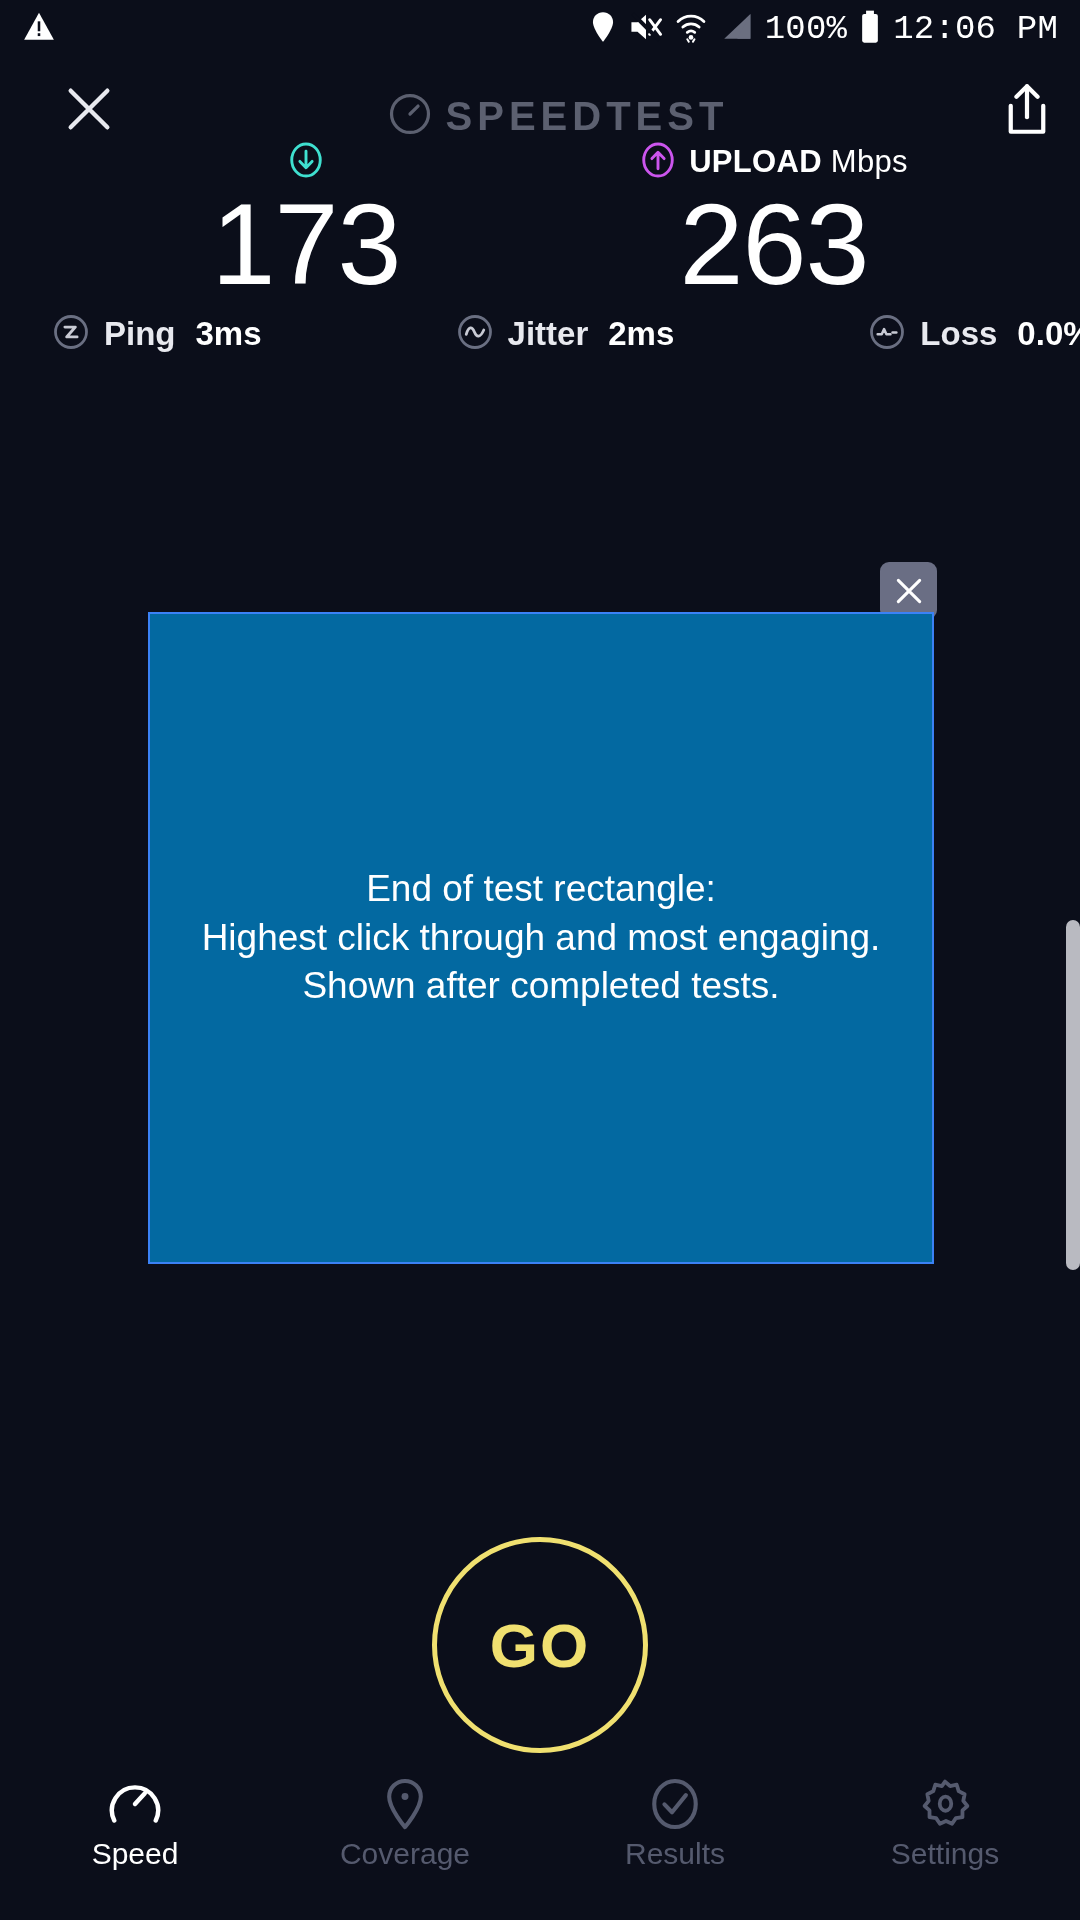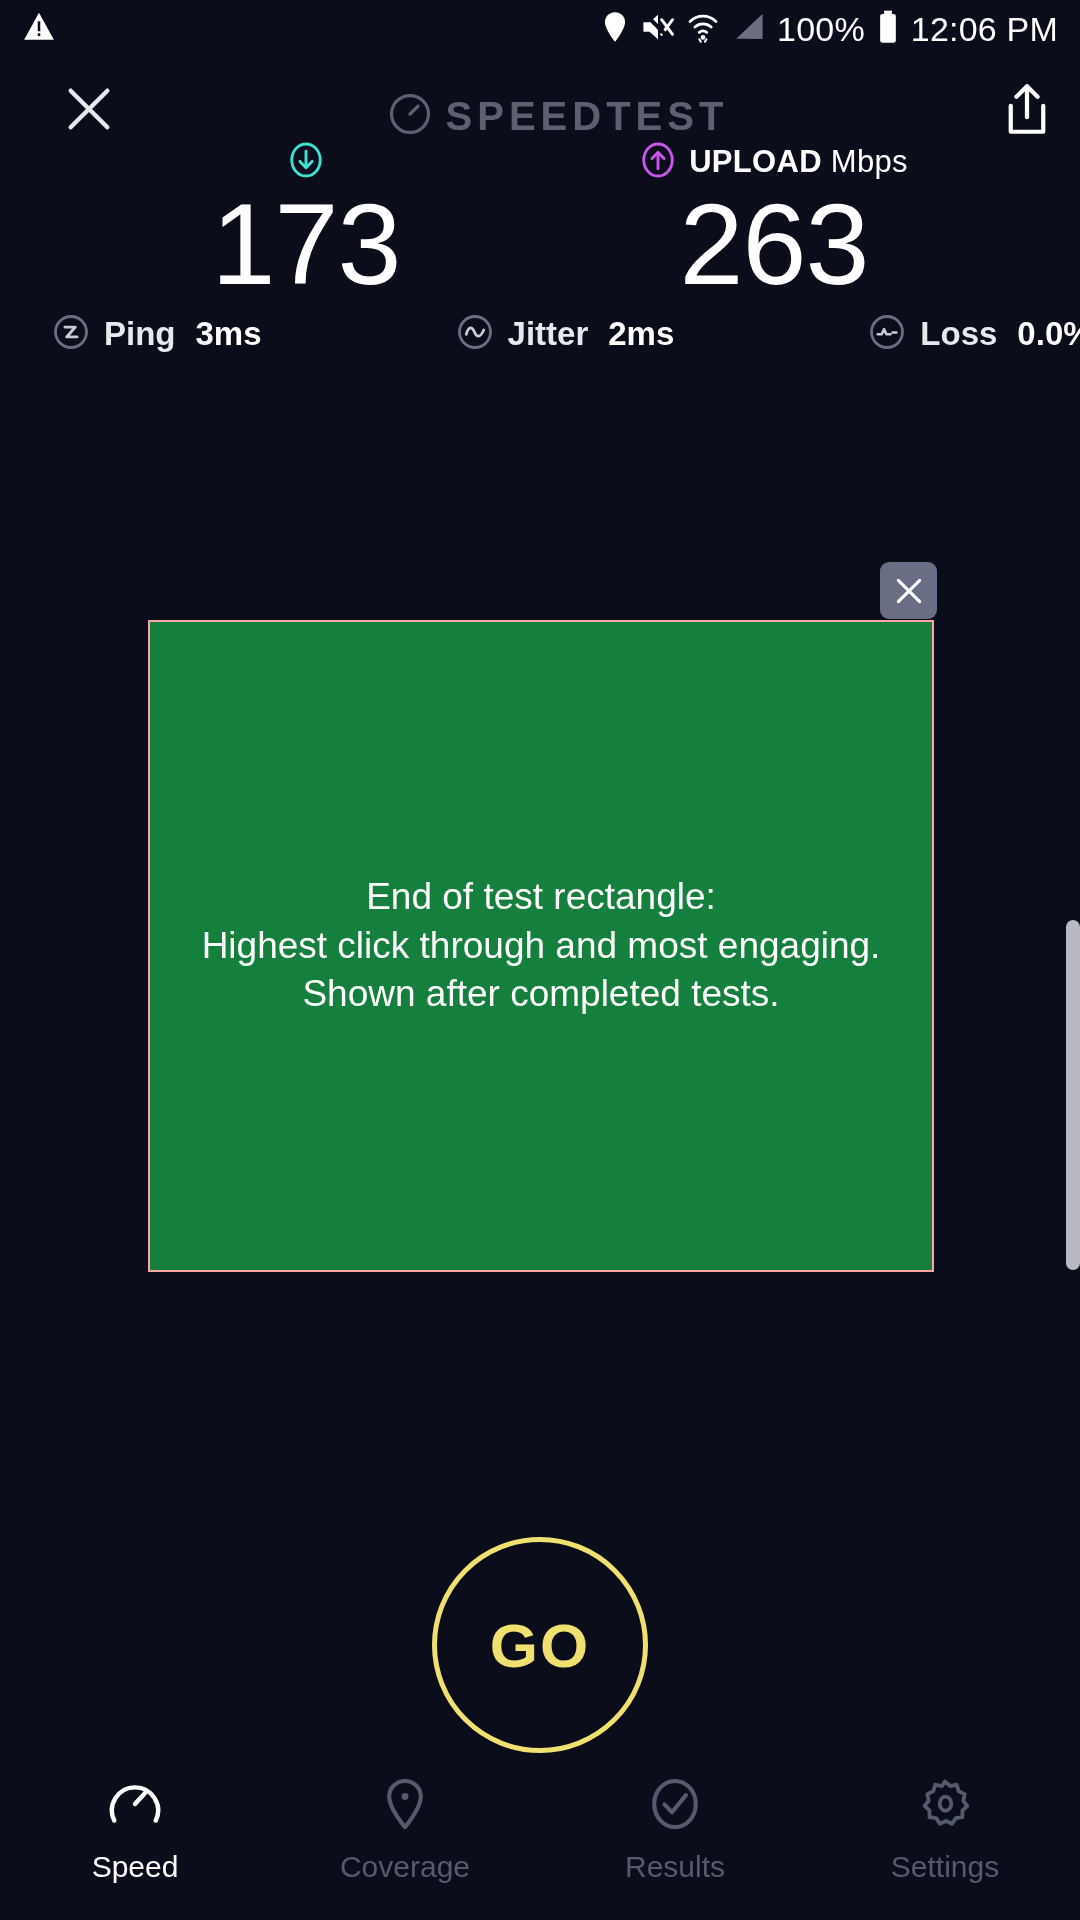--- a/index.html
+++ b/index.html
@@ -11,21 +11,21 @@
   }
   .screen { position:relative; width:1080px; height:1920px; background:#0b0e1a; }
 
   
   .statusbar {
     position:absolute; top:0; left:0; width:1080px; height:58px;
     display:flex; align-items:center; justify-content:space-between;
     padding:0 22px;
   }
   .sb-left { display:flex; align-items:center; gap:10px; }
-  .sb-right { display:flex; align-items:center; gap:12px; }
+  .sb-right { display:flex; align-items:center; gap:12px;font-family:Liberation Mono, monospace; }
   .sb-text {
     color:#ffffff; font-size:34px; font-weight:400;
     letter-spacing:0.2px; line-height:1;
   }
   .sb-icon { display:block; }
 
   
   .appbar {
     position:absolute; top:58px; left:0; width:1080px; height:82px;
     display:flex; align-items:flex-end; justify-content:space-between;
@@ -72,23 +72,23 @@
     width:3px; height:52px; background:#4c5164; border-radius:2px;
     margin-left:66px;
   }
   .pjl-div2 { margin-left:62px; }
 
   
   .ad-wrap { position:absolute; left:0; top:0; width:1080px; }
   .ad-rect {
     position:absolute; left:148px; top:612px;
     width:786px; height:652px;
-    background:#15803d;
-    border:2px solid #fca5a5;
-    display:flex; align-items:center; justify-content:center;margin-top:8px;
+    background:#0369a1;
+    border:2px solid #3b82f6;
+    display:flex; align-items:center; justify-content:center;
   }
   .ad-text {
     color:#ffffff; font-size:37px; font-weight:400;
     line-height:1.32; text-align:center; white-space:pre-line;
   }
   .ad-close {
     position:absolute; left:880px; top:562px;
     width:57px; height:57px; border-radius:9px;
     background:#6a6e84;
     display:flex; align-items:center; justify-content:center;
@@ -110,21 +110,21 @@
     color:#f0e070; font-size:62px; font-weight:700; letter-spacing:2px;
   }
 
   
   .navbar {
     position:absolute; left:0; bottom:0; width:1080px; height:158px;
     display:flex; align-items:flex-start; padding-top:14px;
   }
   .nav-item {
     flex:1; display:flex; flex-direction:column;
-    align-items:center; gap:14px;
+    align-items:center; gap:1px;
   }
   .nav-label { font-size:30px; font-weight:400; }
   .nav-item.active .nav-label { color:#ffffff; }
   .nav-item .nav-label { color:#555a6e; }
 </style>
 </head>
 <body>
 
 <div class="screen">
 

